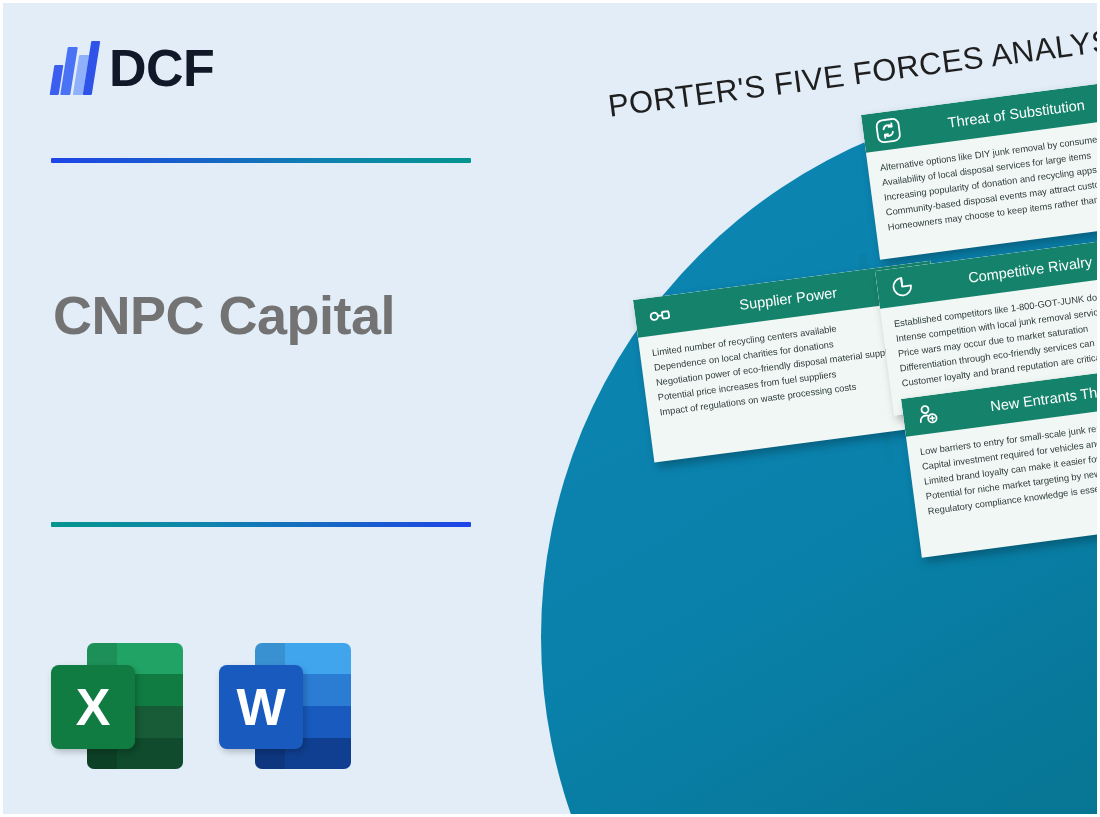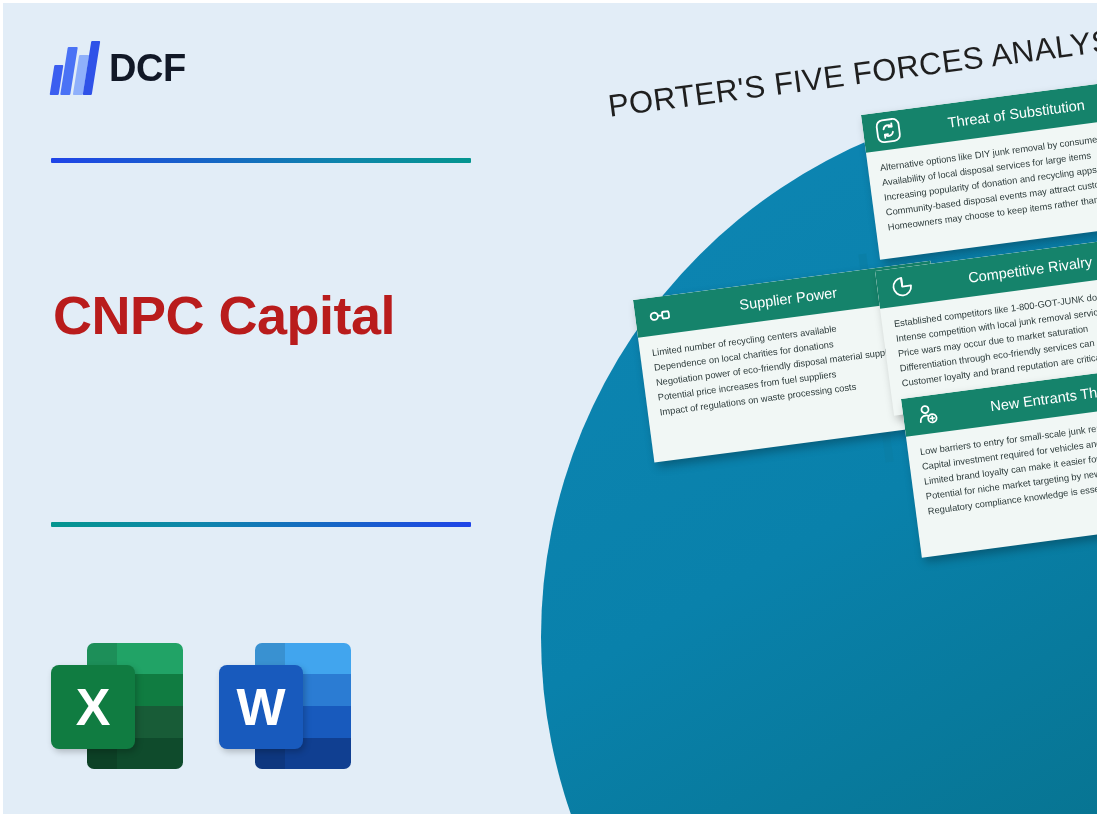--- a/index.html
+++ b/index.html
@@ -44,21 +44,21 @@
     bottom: 0;
     transform: skewX(-9deg);
     border-radius: 1px;
   }
   .logo-bar.b1 { left: 1px;  width: 9px;  height: 30px; background: #3b5ef0; }
   .logo-bar.b2 { left: 13px; width: 10px; height: 48px; background: #4a72f5; }
   .logo-bar.b3 { left: 25px; width: 10px; height: 40px; background: #8fb0fb; }
   .logo-bar.b4 { left: 36px; width: 9px;  height: 54px; background: #2f52e8; }
 
   .logo-text {
-    font-size: 38px;
+    font-size: 52px;
     font-weight: 600;
     letter-spacing: -0.5px;
     color: #111827;
     line-height: 1;
   }
 
   .divider {
     position: absolute;
     left: 48px;
     width: 420px;
@@ -74,21 +74,21 @@
     background: linear-gradient(90deg, #04958f 0%, #0e86ab 35%, #1763c8 70%, #1f44e8 100%);
   }
 
   .page-title {
     position: absolute;
     left: 50px;
     top: 280px;
     width: 470px;
     font-size: 54px;
     font-weight: 700;
-    color: #b91c1c;
+    color: #737373;
     line-height: 1.22;
     letter-spacing: -0.5px;
   }
   .page-title .line2 { display: block; }
 
   .office-icons {
     position: absolute;
     left: 48px;
     top: 640px;
     display: flex;

